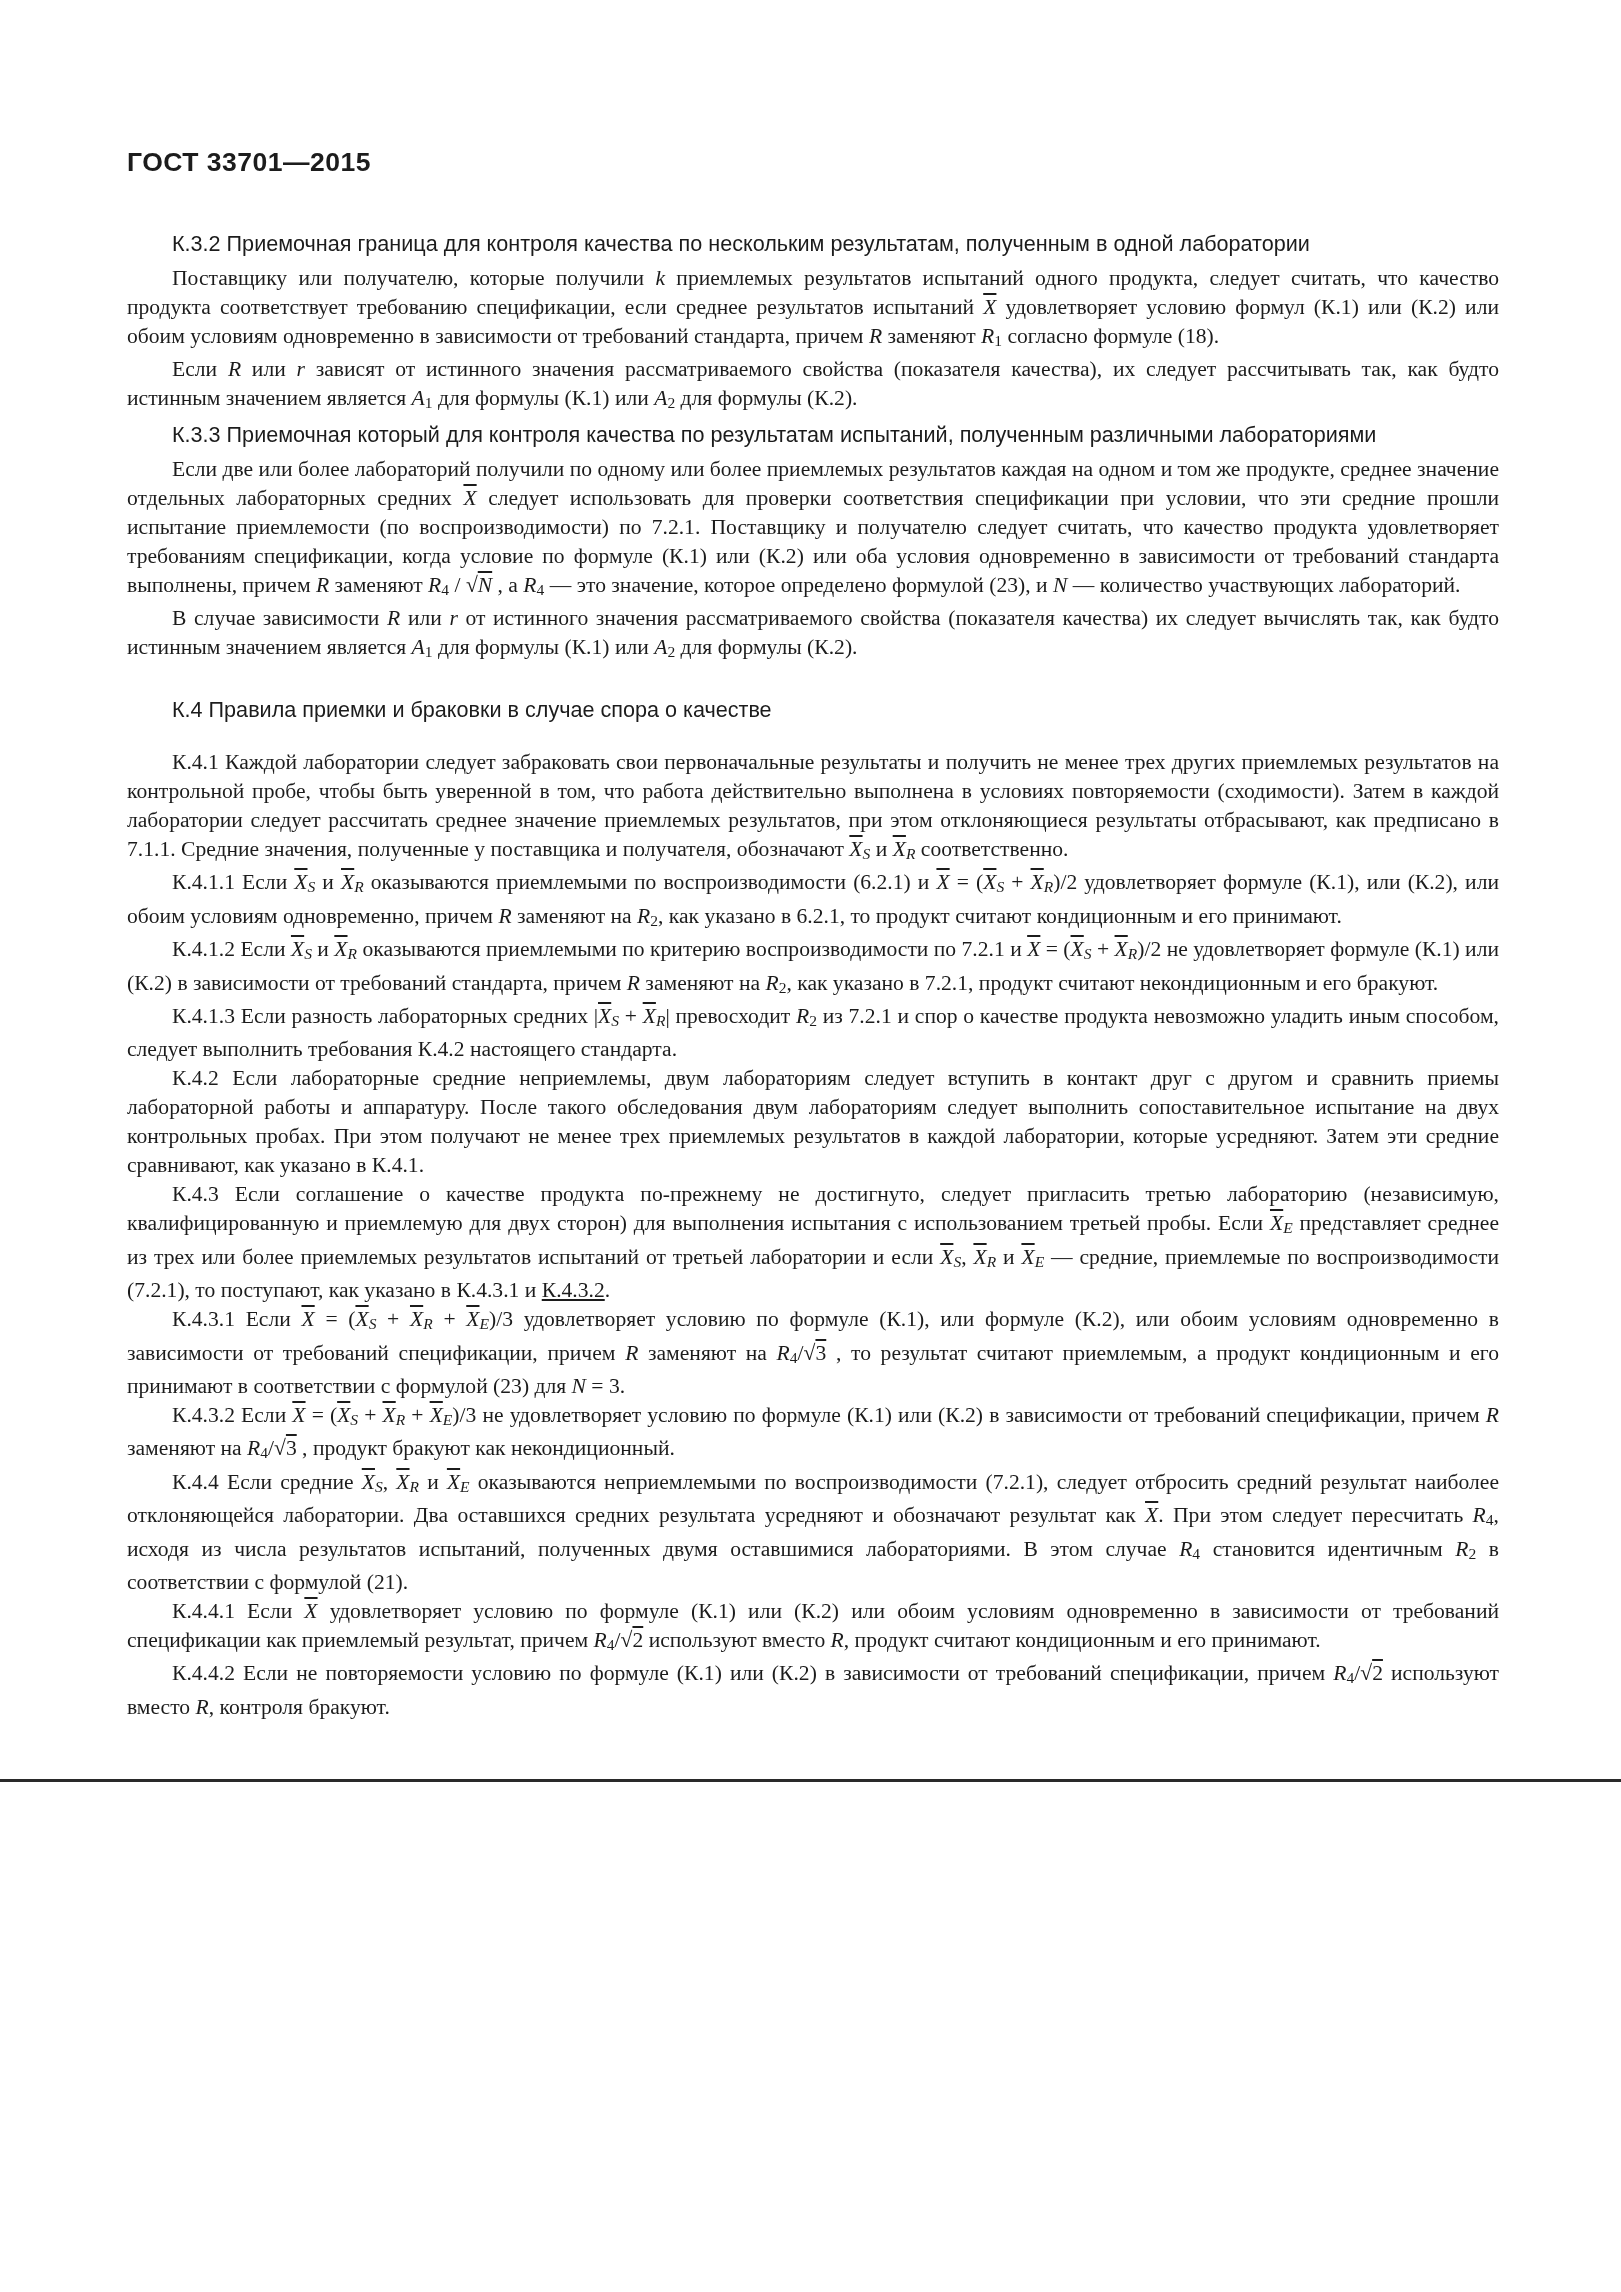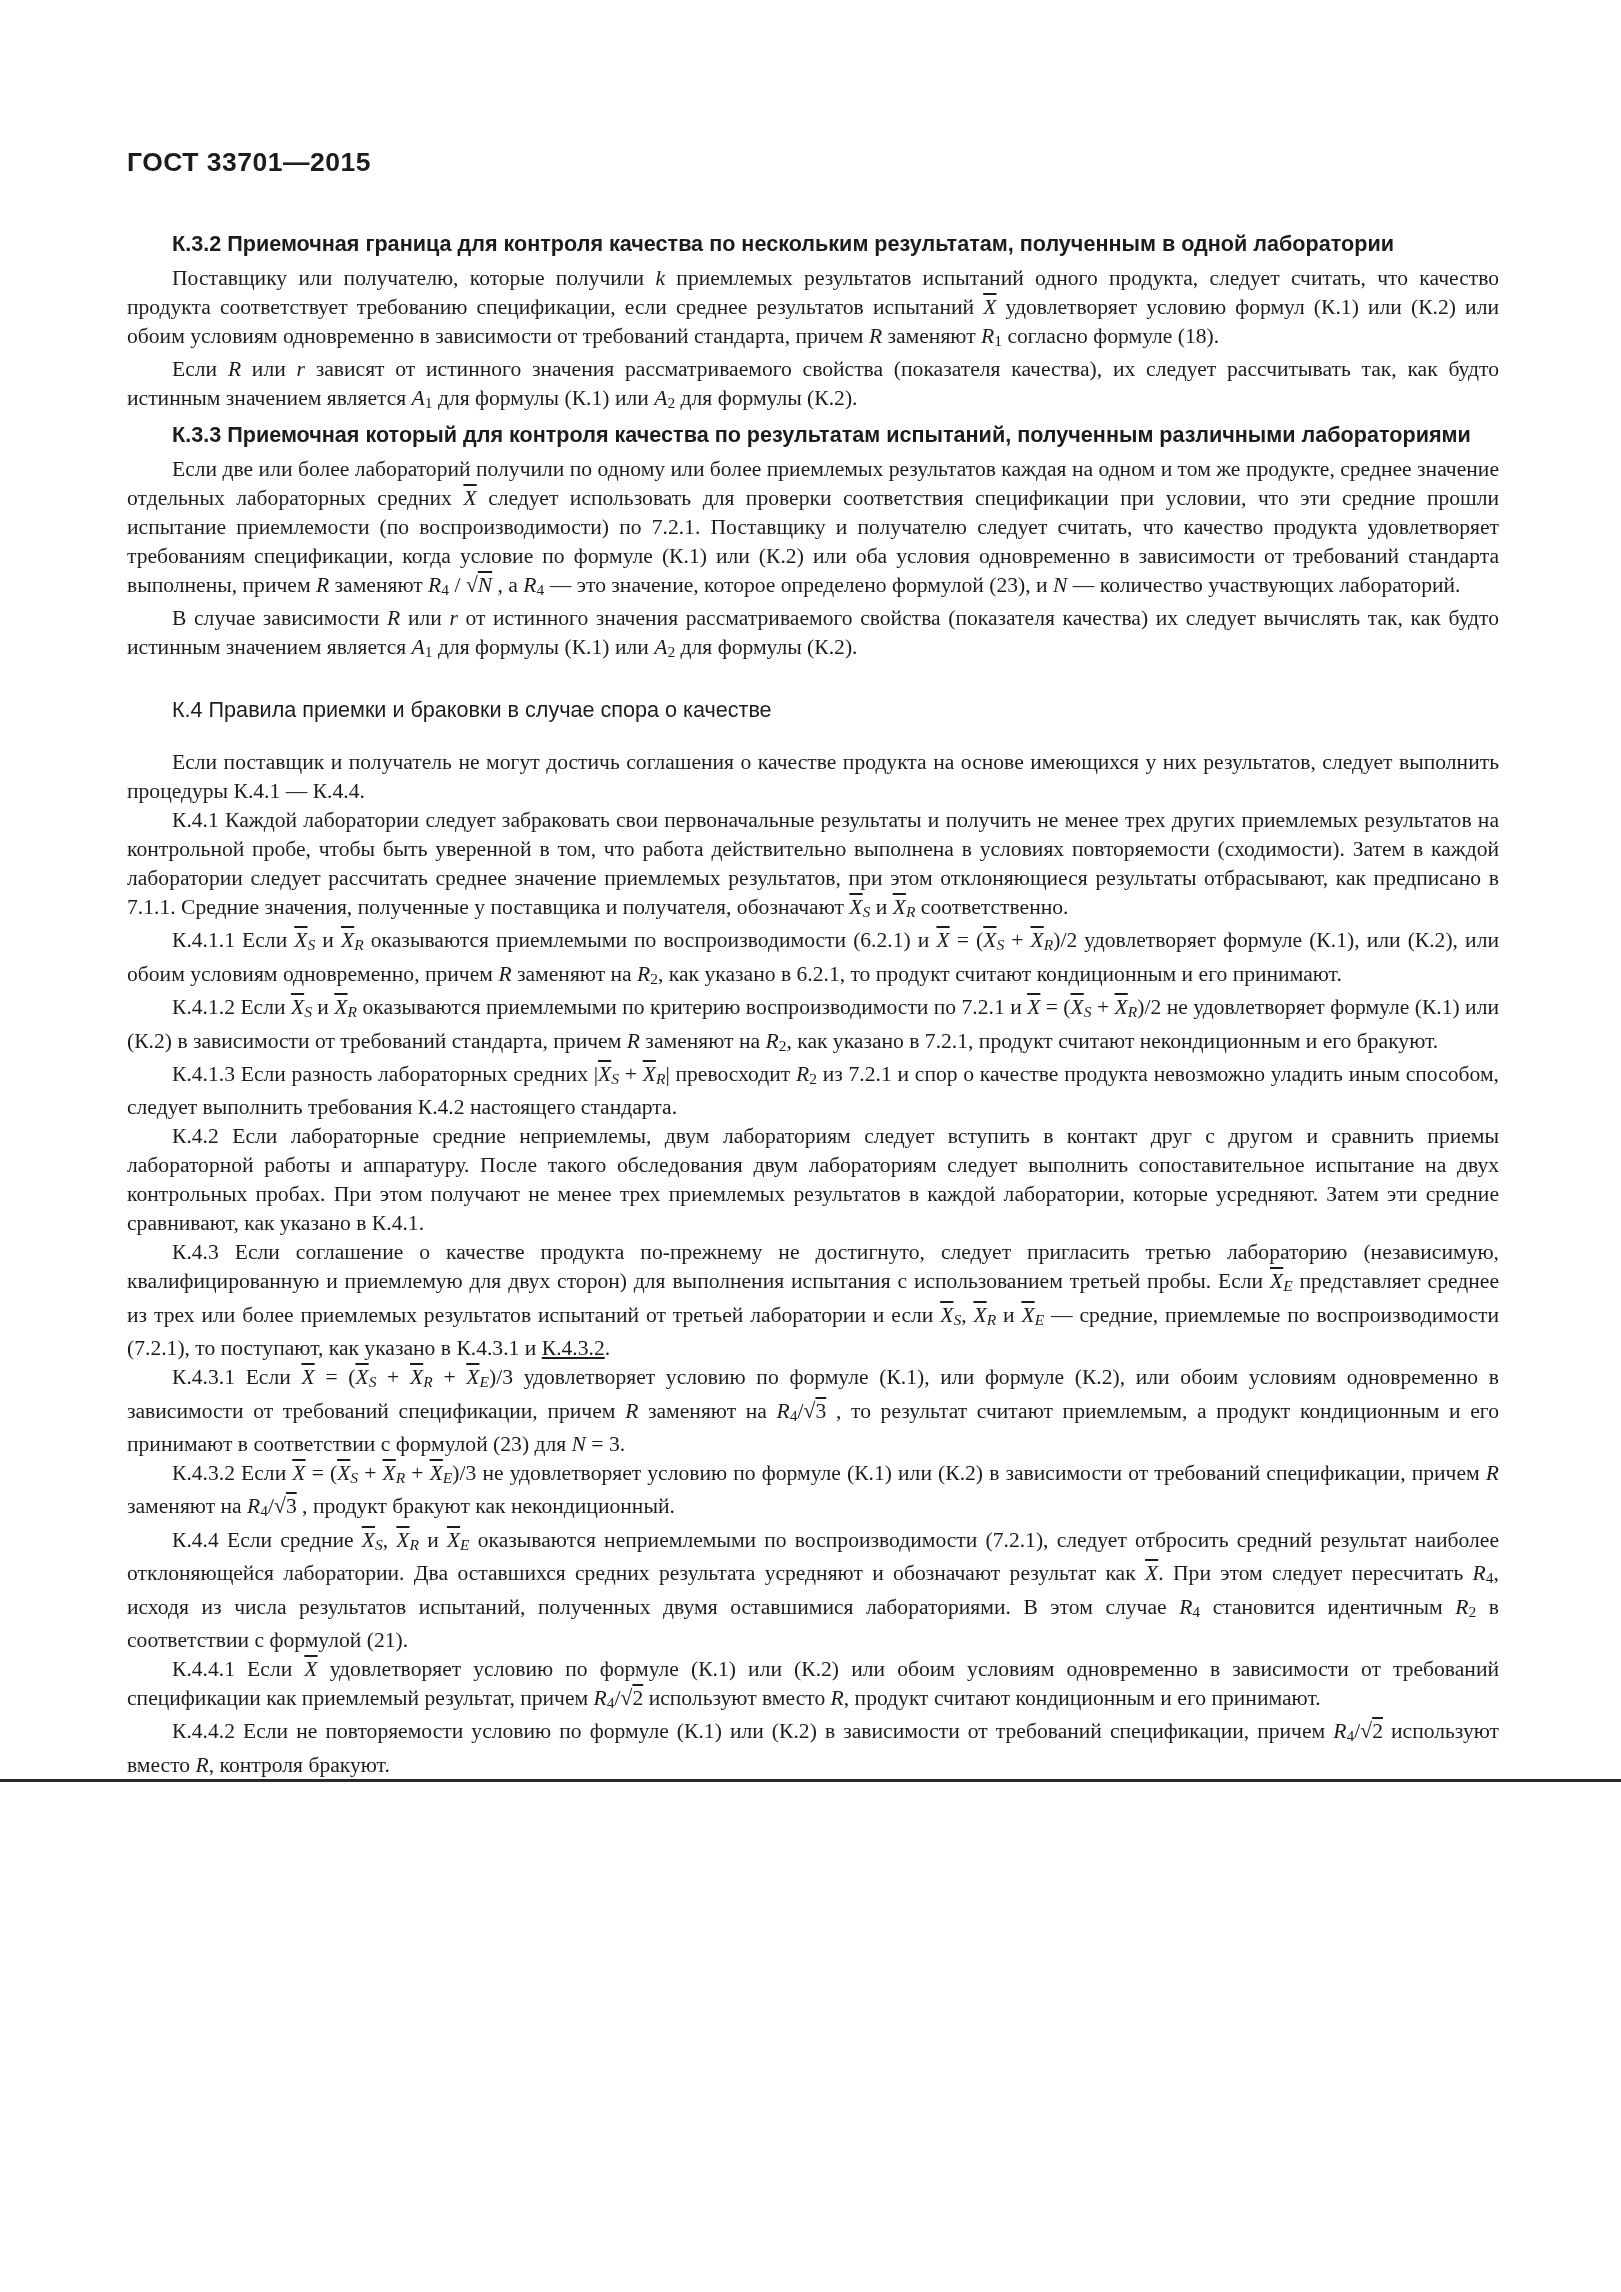--- a/index.html
+++ b/index.html
@@ -18,21 +18,21 @@
   .content {
     position:absolute; left:127px; top:227px; width:1372px;
     font-size:21.6px; line-height:29px;
     text-align:justify;
     hyphens:auto;
   }
   .content p { margin:0; }
   p.para { text-indent:45px;font-family:Liberation Serif, serif; }
   p.heading {
     margin-left:45px; text-indent:0;
-    font-weight:bold; text-align:left;
+    font-weight:normal; text-align:left;
     line-height:34px; padding-bottom:2.9px;
   }
   p.h-major {
     margin:29px 0 23.5px 45px; text-indent:0;
     font-weight:normal; text-align:left;
   }
   .it { font-style:italic; }
   .ov { text-decoration:overline; }
   .un { text-decoration:underline; }
   .sb { font-size:0.72em; vertical-align:-0.22em; }
@@ -51,21 +51,20 @@
 <div class="page">
   <div class="doc-header">ГОСТ 33701—2015</div>
   <div class="content">
       <p class="heading"><span>К.3.2 Приемочная граница для контроля качества по нескольким результатам, полученным в одной лаборатории</span></p>
       <p class="para"><span>Поставщику или получателю, которые получили </span><span class="it">k</span><span> приемлемых результатов испытаний одного продукта, следует считать, что качество продукта соответствует требованию спецификации, если среднее результатов испытаний </span><span class="it ov">X</span><span> удовлетворяет условию формул (К.1) или (К.2) или обоим условиям одновременно в зависимости от требований стандарта, причем </span><span class="it">R</span><span> заменяют </span><span class="it">R</span><span class="sb">1</span><span> согласно формуле (18).</span></p>
       <p class="para"><span>Если </span><span class="it">R</span><span> или </span><span class="it">r</span><span> зависят от истинного значения рассматриваемого свойства (показателя качества), их следует рассчитывать так, как будто истинным значением является </span><span class="it">A</span><span class="sb">1</span><span> для формулы (К.1) или </span><span class="it">A</span><span class="sb">2</span><span> для формулы (К.2).</span></p>
       <p class="heading"><span>К.3.3 Приемочная который для контроля качества по результатам испытаний, полученным различными лабораториями</span></p>
       <p class="para"><span>Если две или более лабораторий получили по одному или более приемлемых результатов каждая на одном и том же продукте, среднее значение отдельных лабораторных средних </span><span class="it ov">X</span><span> следует использовать для проверки соответствия спецификации при условии, что эти средние прошли испытание приемлемости (по воспроизводимости) по 7.2.1. Поставщику и получателю следует считать, что качество продукта удовлетворяет требованиям спецификации, когда условие по формуле (К.1) или (К.2) или оба условия одновременно в зависимости от требований стандарта выполнены, причем </span><span class="it">R</span><span> заменяют </span><span class="it">R</span><span class="sb">4</span><span> / </span><span>√</span><span class="it ov">N</span><span> , а </span><span class="it">R</span><span class="sb">4</span><span> — это значение, которое определено формулой (23), и </span><span class="it">N</span><span> — количество участвующих лабораторий.</span></p>
       <p class="para"><span>В случае зависимости </span><span class="it">R</span><span> или </span><span class="it">r</span><span> от истинного значения рассматриваемого свойства (показателя качества) их следует вычислять так, как будто истинным значением является </span><span class="it">A</span><span class="sb">1</span><span> для формулы (К.1) или </span><span class="it">A</span><span class="sb">2</span><span> для формулы (К.2).</span></p>
       <p class="h-major"><span>К.4 Правила приемки и браковки в случае спора о качестве</span></p>
-      <p class="para"><span>Если поставщик и получатель не могут достичь соглашения о качестве продукта на основе имеющихся у них результатов, следует выполнить процедуры К.4.1 — К.4.4.</span></p>
       <p class="para"><span>К.4.1 Каждой лаборатории следует забраковать свои первоначальные результаты и получить не менее трех других приемлемых результатов на контрольной пробе, чтобы быть уверенной в том, что работа действительно выполнена в условиях повторяемости (сходимости). Затем в каждой лаборатории следует рассчитать среднее значение приемлемых результатов, при этом отклоняющиеся результаты отбрасывают, как предписано в 7.1.1. Средние значения, полученные у поставщика и получателя, обозначают </span><span class="it ov">X</span><span class="it sb">S</span><span> и </span><span class="it ov">X</span><span class="it sb">R</span><span> соответственно.</span></p>
       <p class="para"><span>К.4.1.1 Если </span><span class="it ov">X</span><span class="it sb">S</span><span> и </span><span class="it ov">X</span><span class="it sb">R</span><span> оказываются приемлемыми по воспроизводимости (6.2.1) и </span><span class="it ov">X</span><span> = (</span><span class="it ov">X</span><span class="it sb">S</span><span> + </span><span class="it ov">X</span><span class="it sb">R</span><span>)/2 удовлетворяет формуле (К.1), или (К.2), или обоим условиям одновременно, причем </span><span class="it">R</span><span> заменяют на </span><span class="it">R</span><span class="sb">2</span><span>, как указано в 6.2.1, то продукт считают кондиционным и его принимают.</span></p>
       <p class="para"><span>К.4.1.2 Если </span><span class="it ov">X</span><span class="it sb">S</span><span> и </span><span class="it ov">X</span><span class="it sb">R</span><span> оказываются приемлемыми по критерию воспроизводимости по 7.2.1 и </span><span class="it ov">X</span><span> = (</span><span class="it ov">X</span><span class="it sb">S</span><span> + </span><span class="it ov">X</span><span class="it sb">R</span><span>)/2 не удовлетворяет формуле (К.1) или (К.2) в зависимости от требований стандарта, причем </span><span class="it">R</span><span> заменяют на </span><span class="it">R</span><span class="sb">2</span><span>, как указано в 7.2.1, продукт считают некондиционным и его бракуют.</span></p>
       <p class="para"><span>К.4.1.3 Если разность лабораторных средних |</span><span class="it ov">X</span><span class="it sb">S</span><span> + </span><span class="it ov">X</span><span class="it sb">R</span><span>| превосходит </span><span class="it">R</span><span class="sb">2</span><span> из 7.2.1 и спор о качестве продукта невозможно уладить иным способом, следует выполнить требования К.4.2 настоящего стандарта.</span></p>
       <p class="para"><span>К.4.2 Если лабораторные средние неприемлемы, двум лабораториям следует вступить в контакт друг с другом и сравнить приемы лабораторной работы и аппаратуру. После такого обследования двум лабораториям следует выполнить сопоставительное испытание на двух контрольных пробах. При этом получают не менее трех приемлемых результатов в каждой лаборатории, которые усредняют. Затем эти средние сравнивают, как указано в К.4.1.</span></p>
       <p class="para"><span>К.4.3 Если соглашение о качестве продукта по-прежнему не достигнуто, следует пригласить третью лабораторию (независимую, квалифицированную и приемлемую для двух сторон) для выполнения испытания с использованием третьей пробы. Если </span><span class="it ov">X</span><span class="it sb">E</span><span> представляет среднее из трех или более приемлемых результатов испытаний от третьей лаборатории и если </span><span class="it ov">X</span><span class="it sb">S</span><span>, </span><span class="it ov">X</span><span class="it sb">R</span><span> и </span><span class="it ov">X</span><span class="it sb">E</span><span> — средние, приемлемые по воспроизводимости (7.2.1), то поступают, как указано в К.4.3.1 и </span><span class="un">К.4.3.2</span><span>.</span></p>
       <p class="para"><span>К.4.3.1 Если </span><span class="it ov">X</span><span> = (</span><span class="it ov">X</span><span class="it sb">S</span><span> + </span><span class="it ov">X</span><span class="it sb">R</span><span> + </span><span class="it ov">X</span><span class="it sb">E</span><span>)/3 удовлетворяет условию по формуле (К.1), или формуле (К.2), или обоим условиям одновременно в зависимости от требований спецификации, причем </span><span class="it">R</span><span> заменяют на </span><span class="it">R</span><span class="sb">4</span><span>/</span><span>√</span><span class="ov">3</span><span> , то результат считают приемлемым, а продукт кондиционным и его принимают в соответствии с формулой (23) для </span><span class="it">N</span><span> = 3.</span></p>
       <p class="para"><span>К.4.3.2 Если </span><span class="it ov">X</span><span> = (</span><span class="it ov">X</span><span class="it sb">S</span><span> + </span><span class="it ov">X</span><span class="it sb">R</span><span> + </span><span class="it ov">X</span><span class="it sb">E</span><span>)/3 не удовлетворяет условию по формуле (К.1) или (К.2) в зависимости от требований спецификации, причем </span><span class="it">R</span><span> заменяют на </span><span class="it">R</span><span class="sb">4</span><span>/</span><span>√</span><span class="ov">3</span><span> , продукт бракуют как некондиционный.</span></p>
       <p class="para"><span>К.4.4 Если средние </span><span class="it ov">X</span><span class="it sb">S</span><span>, </span><span class="it ov">X</span><span class="it sb">R</span><span> и </span><span class="it ov">X</span><span class="it sb">E</span><span> оказываются неприемлемыми по воспроизводимости (7.2.1), следует отбросить средний результат наиболее отклоняющейся лаборатории. Два оставшихся средних результата усредняют и обозначают результат как </span><span class="it ov">X</span><span>. При этом следует пересчитать </span><span class="it">R</span><span class="sb">4</span><span>, исходя из числа результатов испытаний, полученных двумя оставшимися лабораториями. В этом случае </span><span class="it">R</span><span class="sb">4</span><span> становится идентичным </span><span class="it">R</span><span class="sb">2</span><span> в соответствии с формулой (21).</span></p>
       <p class="para"><span>К.4.4.1 Если </span><span class="it ov">X</span><span> удовлетворяет условию по формуле (К.1) или (К.2) или обоим условиям одновременно в зависимости от требований спецификации как приемлемый результат, причем </span><span class="it">R</span><span class="sb">4</span><span>/</span><span>√</span><span class="ov">2</span><span> используют вместо </span><span class="it">R</span><span>, продукт считают кондиционным и его принимают.</span></p>

